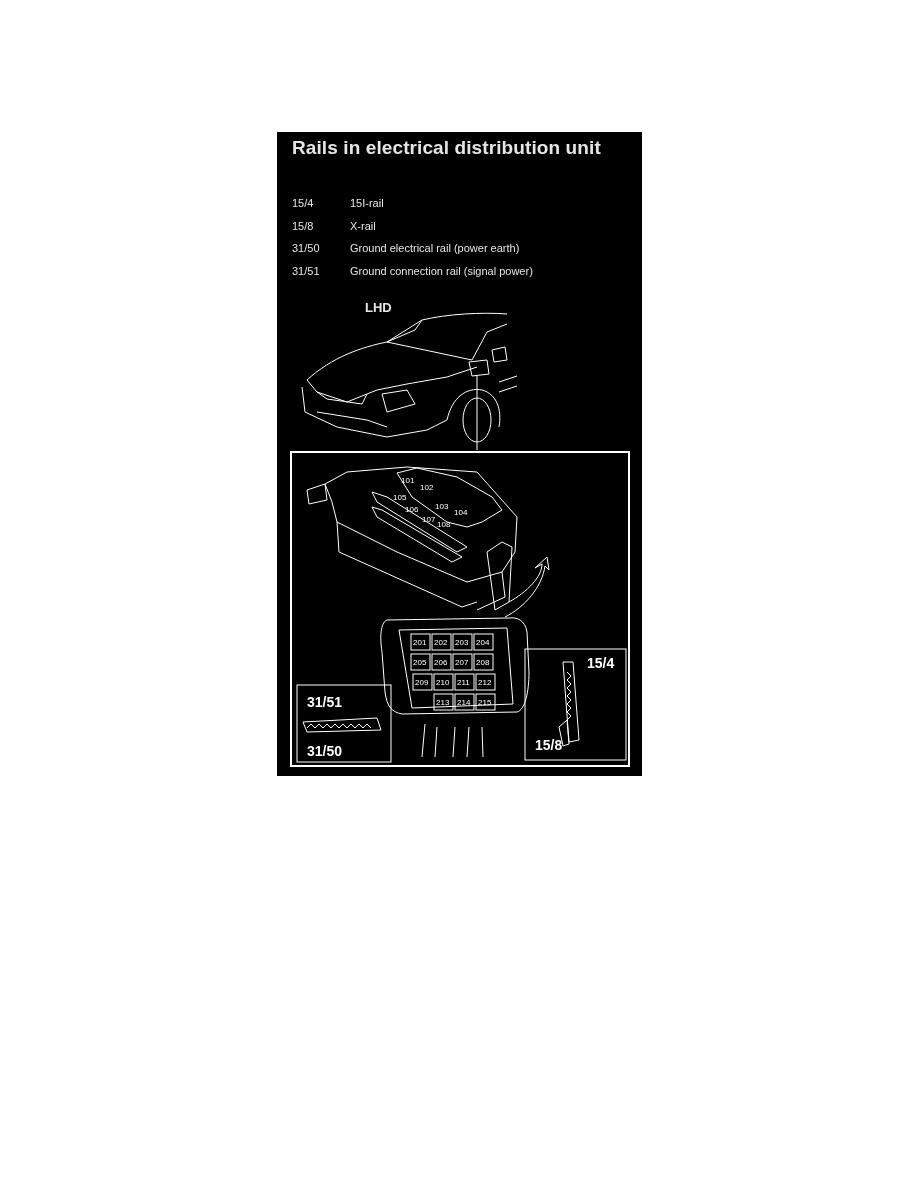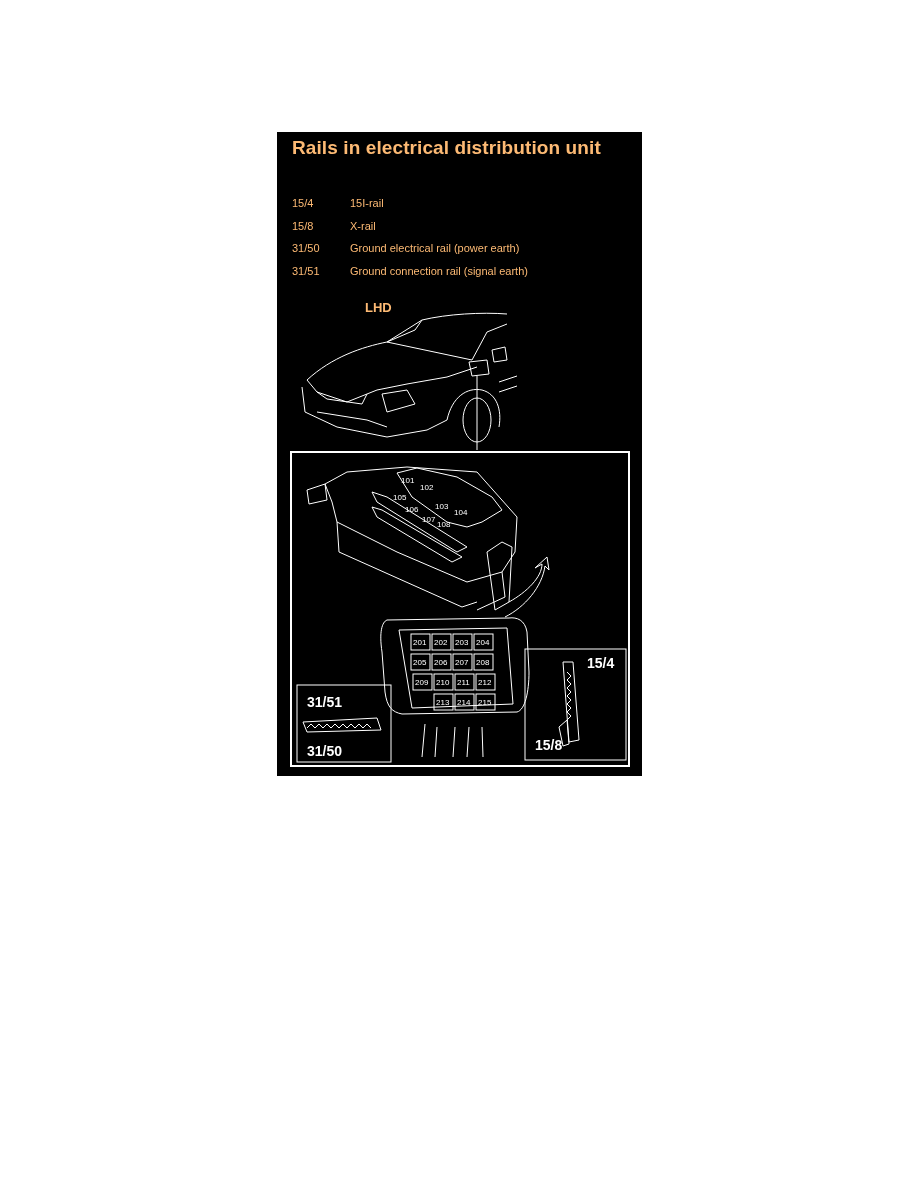--- a/index.html
+++ b/index.html
@@ -1,19 +1,19 @@
 <!DOCTYPE html>
 <html><head>
 <meta charset="utf-8">
 <style>
   html, body { margin: 0; padding: 0; background: #ffffff; }
   body { width: 918px; height: 1188px; position: relative; overflow: hidden; }
   .panel {
     position: absolute; left: 277px; top: 132px; width: 365px; height: 644px;
-    background: #000000; color: #fdba74;
+    background: #000000; color: #e5e5e5;
     font-family: "Liberation Sans", "DejaVu Sans", sans-serif;
   }
   .title {
     position: absolute; left: 15px; top: 5px;
     font-size: 19px; font-weight: bold; letter-spacing: 0.1px; white-space: nowrap;
   }
   .legend { position: absolute; left: 15px; top: 65px; font-size: 11px; }
   .legend-row { height: 22.5px; display: flex; white-space: nowrap; }
   .legend-code { width: 58px; }
   .lhd {
@@ -42,21 +42,21 @@
     <div class="legend-row">
       <span class="legend-code">15/8</span>
       <span>X-rail</span>
     </div>
     <div class="legend-row">
       <span class="legend-code">31/50</span>
       <span>Ground electrical rail (power earth)</span>
     </div>
     <div class="legend-row">
       <span class="legend-code">31/51</span>
-      <span>Ground connection rail (signal earth)</span>
+      <span>Ground connection rail (signal power)</span>
     </div>
   </div>
 
   <div class="lhd">LHD</div>
 
   <svg class="car" width="230" height="150" viewBox="0 0 230 150" fill="none" stroke="#fff" stroke-width="1">
     <path d="M20 78 C45 55 75 45 100 40 L135 18 C160 12 195 10 220 12"></path>
     <path d="M100 40 L185 58 L200 30 L220 22"></path>
     <path d="M135 18 L128 28 L100 40"></path>
     <path d="M20 78 L30 90 L60 100 L90 88 L120 82 L160 75 L190 65"></path>

